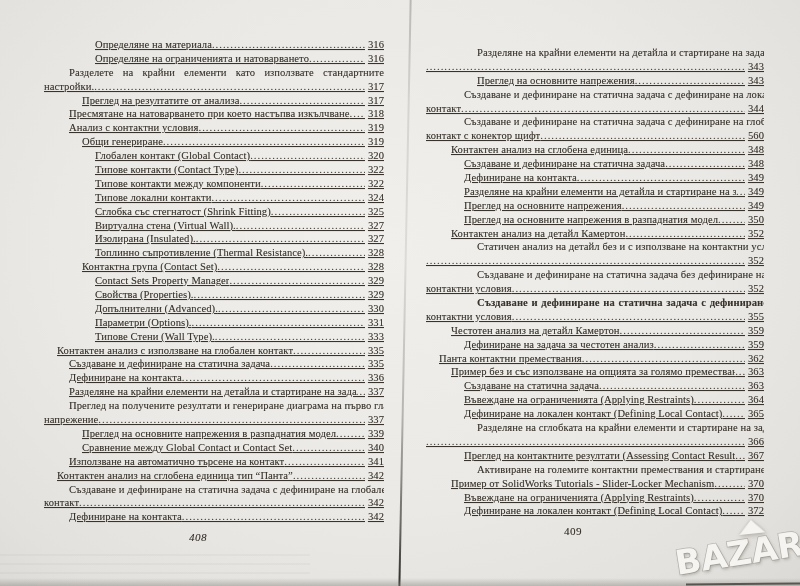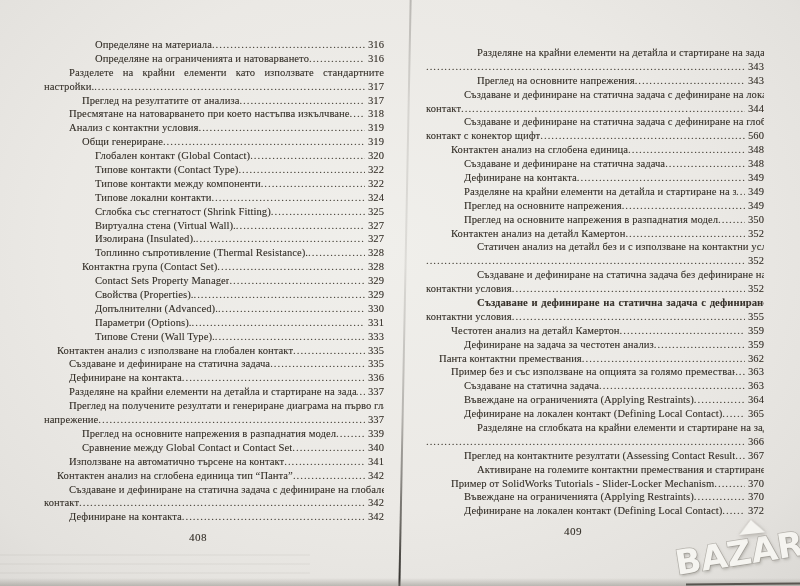--- a/index.html
+++ b/index.html
@@ -15,31 +15,31 @@
   .page.right{left:426px;top:46px; width:338px;}
   .toc{
     font-size:10.5px;line-height:13.9px;letter-spacing:.1px;
     text-shadow:.2px .2px .6px rgba(52,46,38,.35);
   }.jline.lv1{text-indent:25px}
   .jline.lv2{text-indent:38px}.jline.lv3{text-indent:51px}
   .lline.lv0{padding-left:13px}.lline.lv1{padding-left:25px}
   .lline.lv2{padding-left:38px}.lline.lv3{padding-left:51px}
 
   .jline{white-space:nowrap;overflow:hidden;max-height:13.9px;}
-  .lline{display:flex;align-items:flex-end;overflow:hidden;max-height:13.9px;}
+  .lline{display:flex;align-items:center;overflow:hidden;max-height:13.9px;text-decoration:underline;}
   .lline .t{white-space:nowrap;flex:0 1 auto;min-width:0;overflow:hidden;}
   .dots{flex:1 1 10px;min-width:0;overflow:hidden;white-space:nowrap;color:#49443a;}
   .dots::after{
     content:"....................................................................................................................................................................................";
     letter-spacing:1.05px;
   }
   .pg{flex:0 0 auto;padding-left:3px;}
   .pagenum{margin-top:7px;text-align:center;font-size:11px;letter-spacing:.5px;
     text-shadow:.2px .2px .6px rgba(52,46,38,.35);}
-  .left  .pagenum{transform:translateX(-16px);}
+  .left  .pagenum{transform:translateX(-16px);font-style:italic;}
   .right .pagenum{transform:translateX(-22px);}
 
   
   .gutter{
     position:absolute;left:404px;top:-4px;width:2px;height:596px;
     transform:rotate(1.1deg);
     background:linear-gradient(to bottom,
       rgba(110,107,102,.40) 0%, rgba(120,117,112,.20) 18%,
       rgba(120,117,112,.16) 45%, rgba(95,92,87,.38) 70%,
       rgba(60,57,52,.70) 88%, rgba(30,28,25,.95) 100%);

